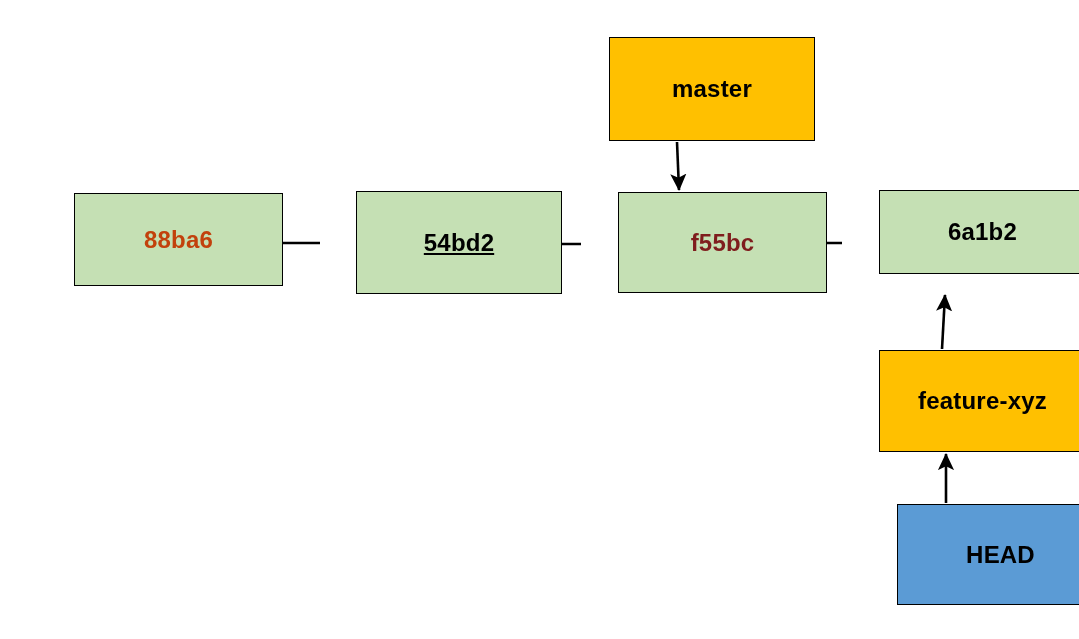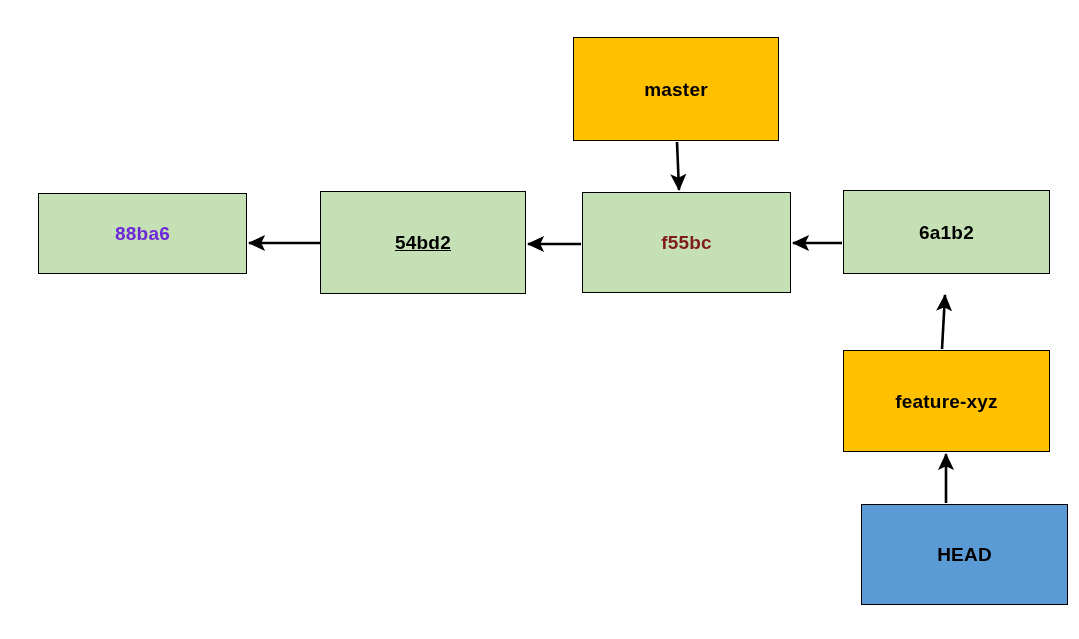--- a/index.html
+++ b/index.html
@@ -20,25 +20,26 @@
   }
   .node {
     position: absolute;
     box-sizing: border-box;
     border: 1.6px solid #000000;
     display: flex;
     align-items: center;
     justify-content: center;
     font-family: "Liberation Sans", sans-serif;
     font-weight: bold;
-    font-size: 19px;
+    font-size: 24px;
     color: #000000;
     letter-spacing: 0.2px;
     line-height: 1;
     user-select: none;
+    margin-left: 36px;
   }
   .node-label {
     display: block;
     text-align: center;
     white-space: nowrap;
   }
   #edge-layer {
     position: absolute;
     left: 0;
     top: 0;
@@ -61,21 +62,21 @@
     <g id="edge-group">
         <line x1="320" y1="243" x2="249" y2="243" stroke="#000000" stroke-width="2.6" marker-end="url(#arrowhead)"></line>
         <line x1="581" y1="244" x2="528" y2="244" stroke="#000000" stroke-width="2.6" marker-end="url(#arrowhead)"></line>
         <line x1="842" y1="243" x2="793" y2="243" stroke="#000000" stroke-width="2.6" marker-end="url(#arrowhead)"></line>
         <line x1="677" y1="142" x2="679" y2="190" stroke="#000000" stroke-width="2.6" marker-end="url(#arrowhead)"></line>
         <line x1="942" y1="349" x2="945" y2="295" stroke="#000000" stroke-width="2.6" marker-end="url(#arrowhead)"></line>
         <line x1="946" y1="503" x2="946" y2="454" stroke="#000000" stroke-width="2.6" marker-end="url(#arrowhead)"></line>
       </g>
   </svg>
 
-  <div class="node" style="left: 38px; top: 193px; width: 209px; height: 81px; background: rgb(197, 224, 180); border-color: rgb(0, 0, 0); color: #6d28d9;">
+  <div class="node" style="left: 38px; top: 193px; width: 209px; height: 93px; background: rgb(197, 224, 180); border-color: rgb(0, 0, 0); color: #c2410c;">
     <span class="node-label">88ba6</span>
   </div>
 
   <div class="node" style="left: 320px; top: 191px; width: 206px; height: 103px; background: rgb(197, 224, 180); border-color: rgb(0, 0, 0); color: rgb(0, 0, 0); text-decoration: underline;">
     <span class="node-label">54bd2</span>
   </div>
 
   <div class="node" style="left: 582px; top: 192px; width: 209px; height: 101px; background: rgb(197, 224, 180); border-color: rgb(0, 0, 0); color: #7f1d1d;">
     <span class="node-label">f55bc</span>
   </div>

